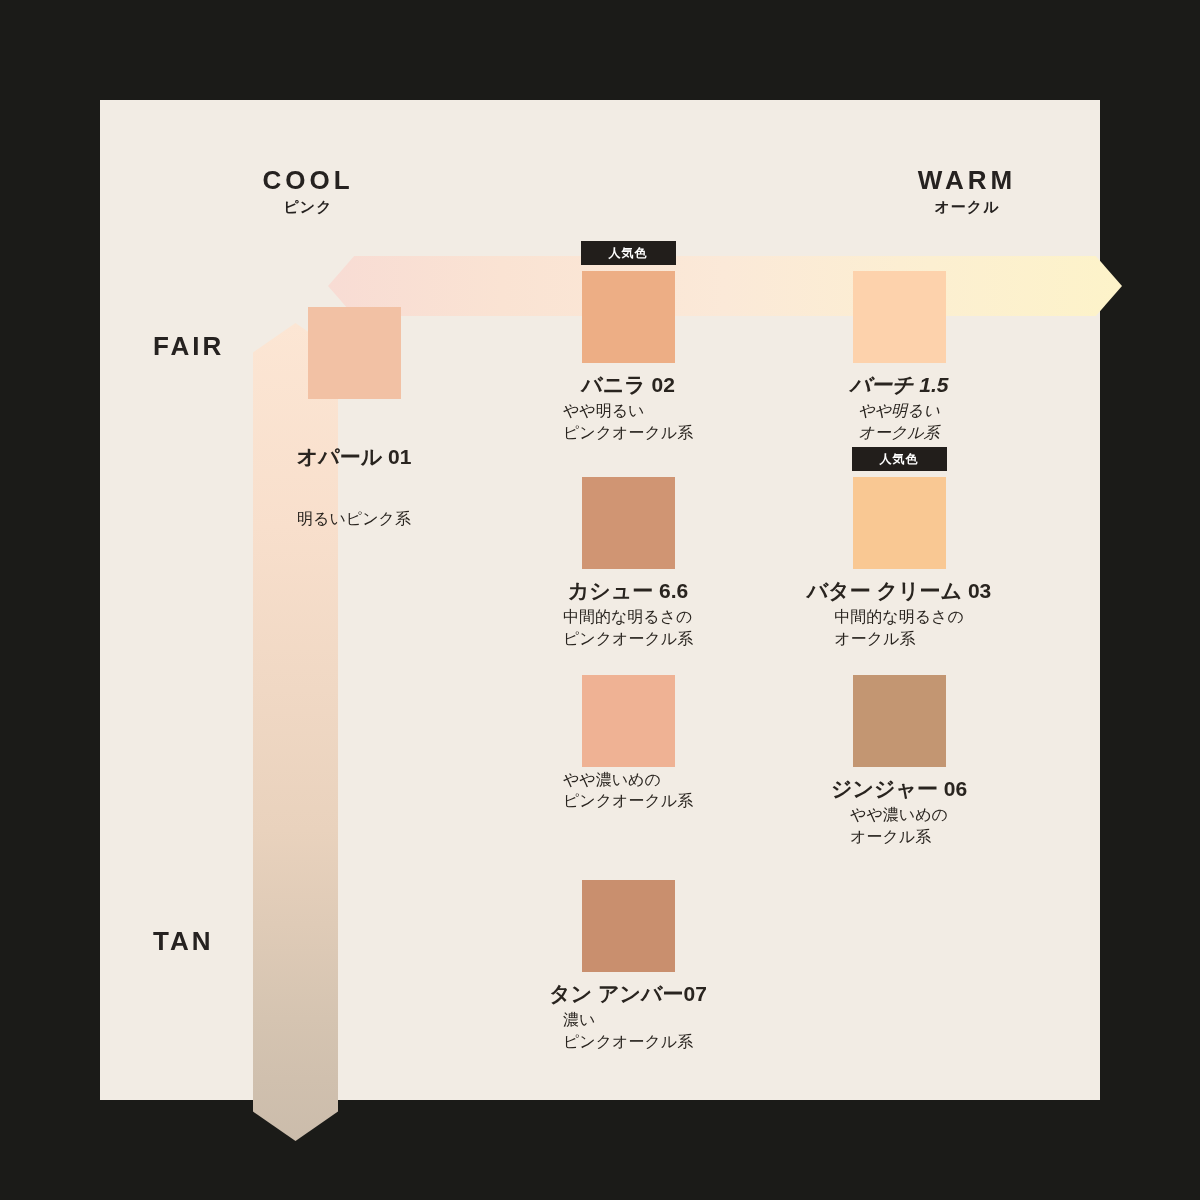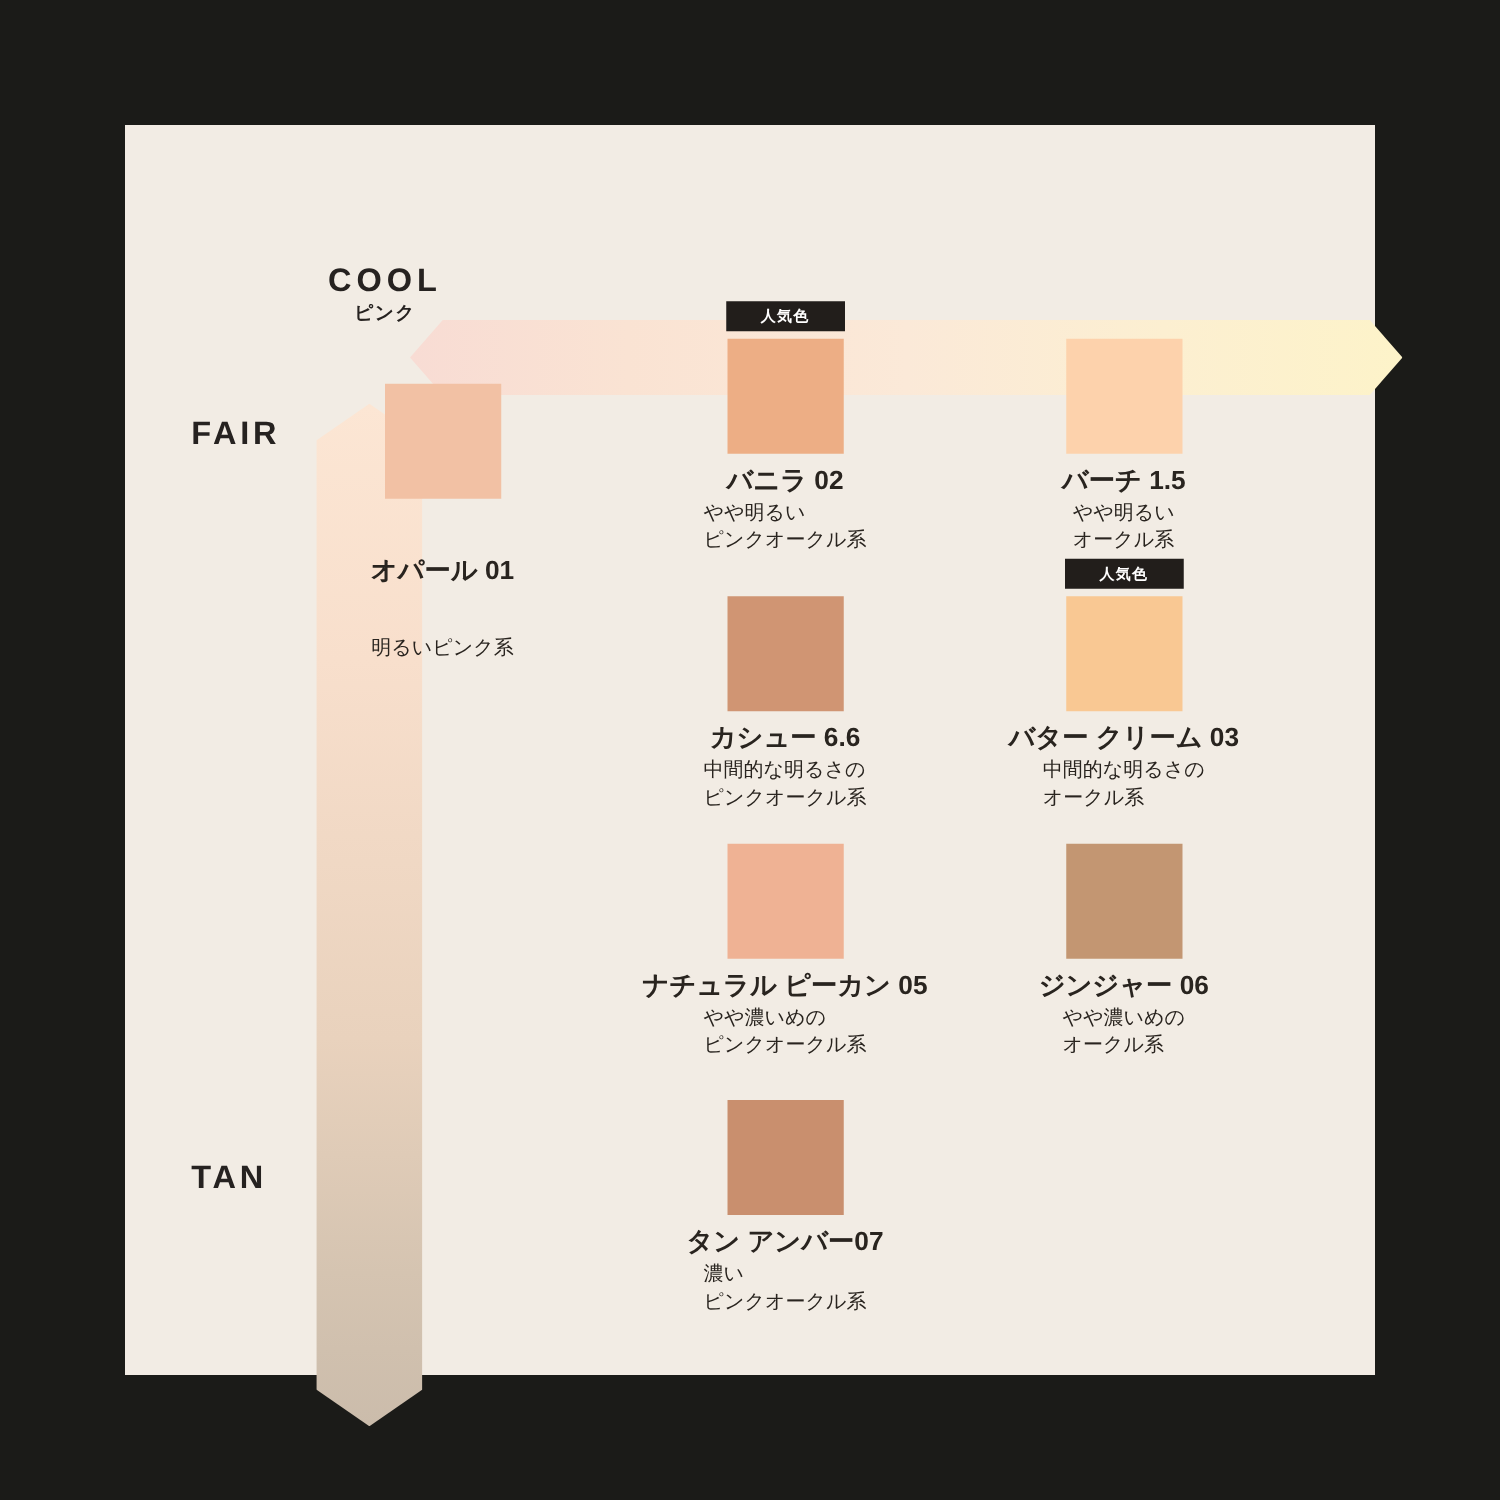--- a/index.html
+++ b/index.html
@@ -38,21 +38,21 @@
     letter-spacing: 4px;
     line-height: 1;
   }
   .temp-label .sub {
     margin-top: 6px;
     font-size: 15px;
     font-weight: bold;
     letter-spacing: 1px;
     line-height: 1;
   }
-  .cool-pos { left: 243px; top: 167px; margin-top: 44px; }
+  .cool-pos { left: 243px; top: 167px; }
   .warm-pos { left: 902px; top: 167px; }
 
   
   .v-arrow {
     position: absolute;
     left: 153px; top: 223px;
     width: 85px; height: 818px;
     background: linear-gradient(180deg, #fce6d4 0%, #f8dfcc 25%, #e9d2bd 62%, #d5c4b1 85%, #cbbcab 100%);
     clip-path: polygon(50% 0, 100% 3.6%, 100% 96.4%, 50% 100%, 0 96.4%, 0 3.6%);
   }
@@ -117,39 +117,43 @@
     <div class="h-arrow"></div>
 
     <div class="v-arrow"></div>
   </div>
 
   <div class="temp-label cool-pos">
     <div class="big">COOL</div>
     <div class="sub">ピンク</div>
   </div>
 
+  <div class="temp-label warm-pos">
+    <div class="big">WARM</div>
+    <div class="sub">オークル</div>
+  </div>
 
   <div class="depth-label fair-pos">FAIR</div>
   <div class="depth-label tan-pos">TAN</div>
 
   <div id="shade-grid">
       <div class="cell" style="left: 219px; top: 241px; gap: 36px;">
         <div class="badge hidden" style="background: rgb(34, 30, 27); color: rgb(255, 255, 255);">人気色</div>
         <div class="swatch" style="background: rgb(242, 193, 164);"></div>
         <div class="shade-name">オパール 01</div>
         <div class="shade-desc">明るいピンク系</div>
       </div>
       <div class="cell" style="left: 493px; top: 241px;">
         <div class="badge" style="background: rgb(34, 30, 27); color: rgb(255, 255, 255);">人気色</div>
         <div class="swatch" style="background: rgb(237, 174, 133);"></div>
         <div class="shade-name">バニラ 02</div>
         <div class="shade-desc">やや明るい
 ピンクオークル系</div>
       </div>
-      <div class="cell" style="left: 764px; top: 241px;">
+      <div class="cell" style="left: 764px; top: 241px; font-style: italic;">
         <div class="badge hidden" style="background: rgb(34, 30, 27); color: rgb(255, 255, 255);">人気色</div>
         <div class="swatch" style="background: rgb(253, 210, 172);"></div>
         <div class="shade-name">バーチ 1.5</div>
         <div class="shade-desc">やや明るい
 オークル系</div>
       </div>
       <div class="cell" style="left: 493px; top: 447px;">
         <div class="badge hidden" style="background: rgb(34, 30, 27); color: rgb(255, 255, 255);">人気色</div>
         <div class="swatch" style="background: rgb(208, 149, 115);"></div>
         <div class="shade-name">カシュー 6.6</div>
@@ -159,21 +163,20 @@
       <div class="cell" style="left: 764px; top: 447px;">
         <div class="badge" style="background: rgb(34, 30, 27); color: rgb(255, 255, 255);">人気色</div>
         <div class="swatch" style="background: rgb(249, 200, 147);"></div>
         <div class="shade-name">バター クリーム 03</div>
         <div class="shade-desc">中間的な明るさの
 オークル系</div>
       </div>
       <div class="cell" style="left: 493px; top: 645px;">
         <div class="badge hidden" style="background: rgb(34, 30, 27); color: rgb(255, 255, 255);">人気色</div>
         <div class="swatch" style="background: rgb(239, 178, 148);"></div>
-        <div class="shade-name">ナチュラル ピーカン 05</div>
         <div class="shade-desc">やや濃いめの
 ピンクオークル系</div>
       </div>
       <div class="cell" style="left: 764px; top: 645px;">
         <div class="badge hidden" style="background: rgb(34, 30, 27); color: rgb(255, 255, 255);">人気色</div>
         <div class="swatch" style="background: rgb(195, 150, 114);"></div>
         <div class="shade-name">ジンジャー 06</div>
         <div class="shade-desc">やや濃いめの
 オークル系</div>
       </div>

